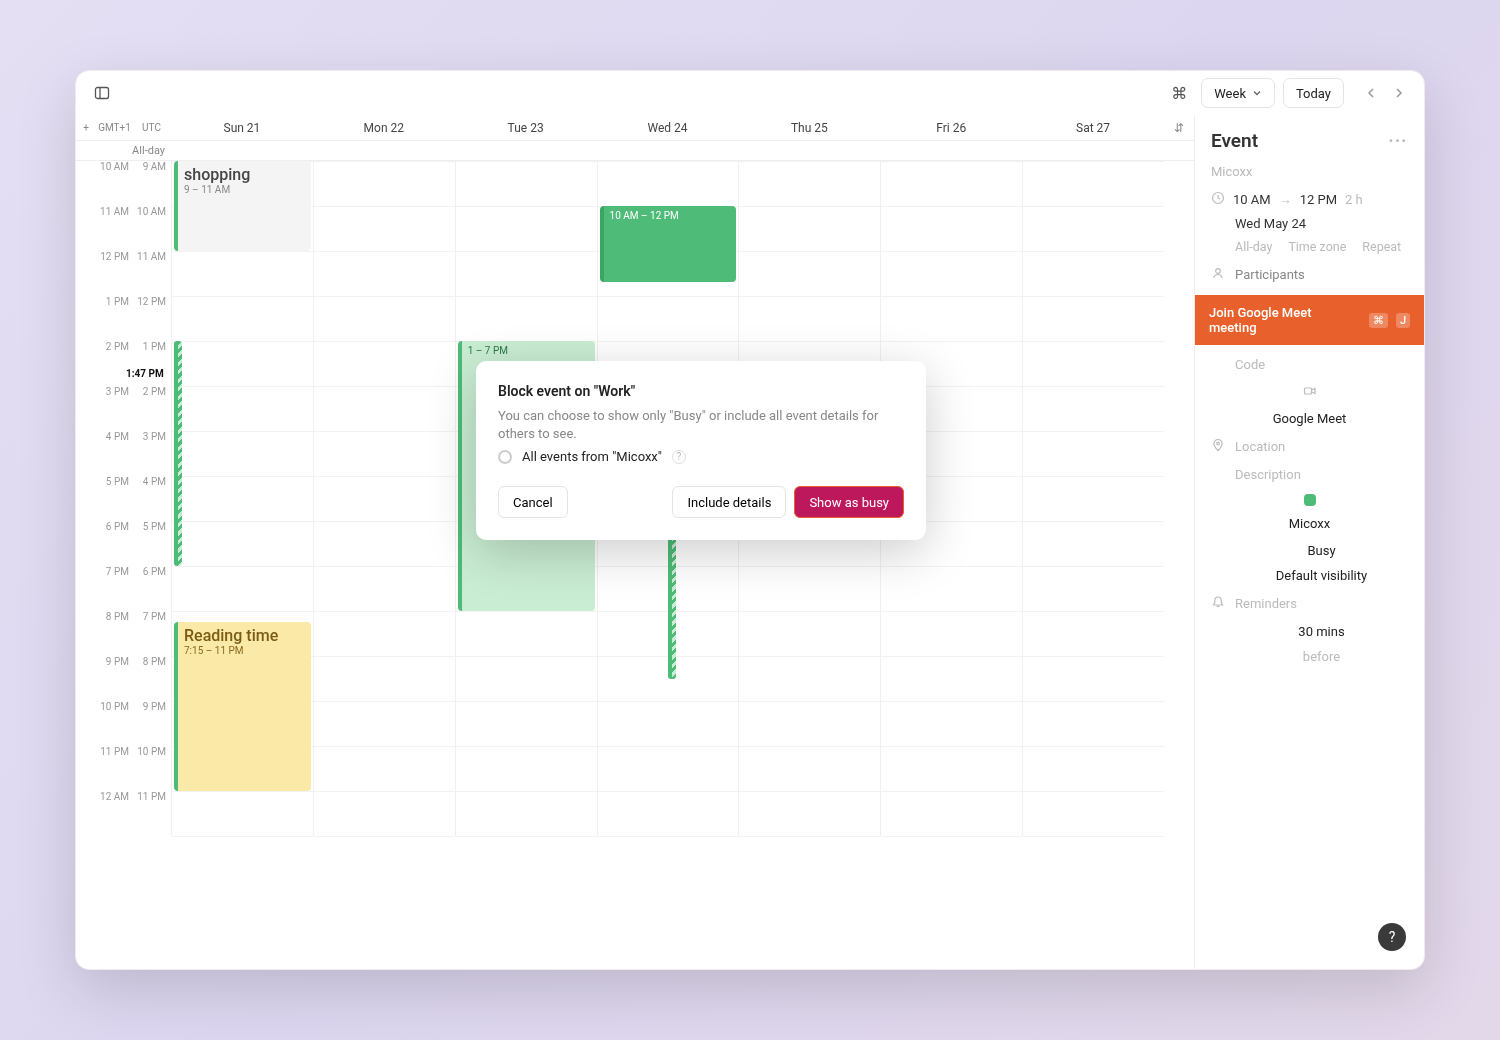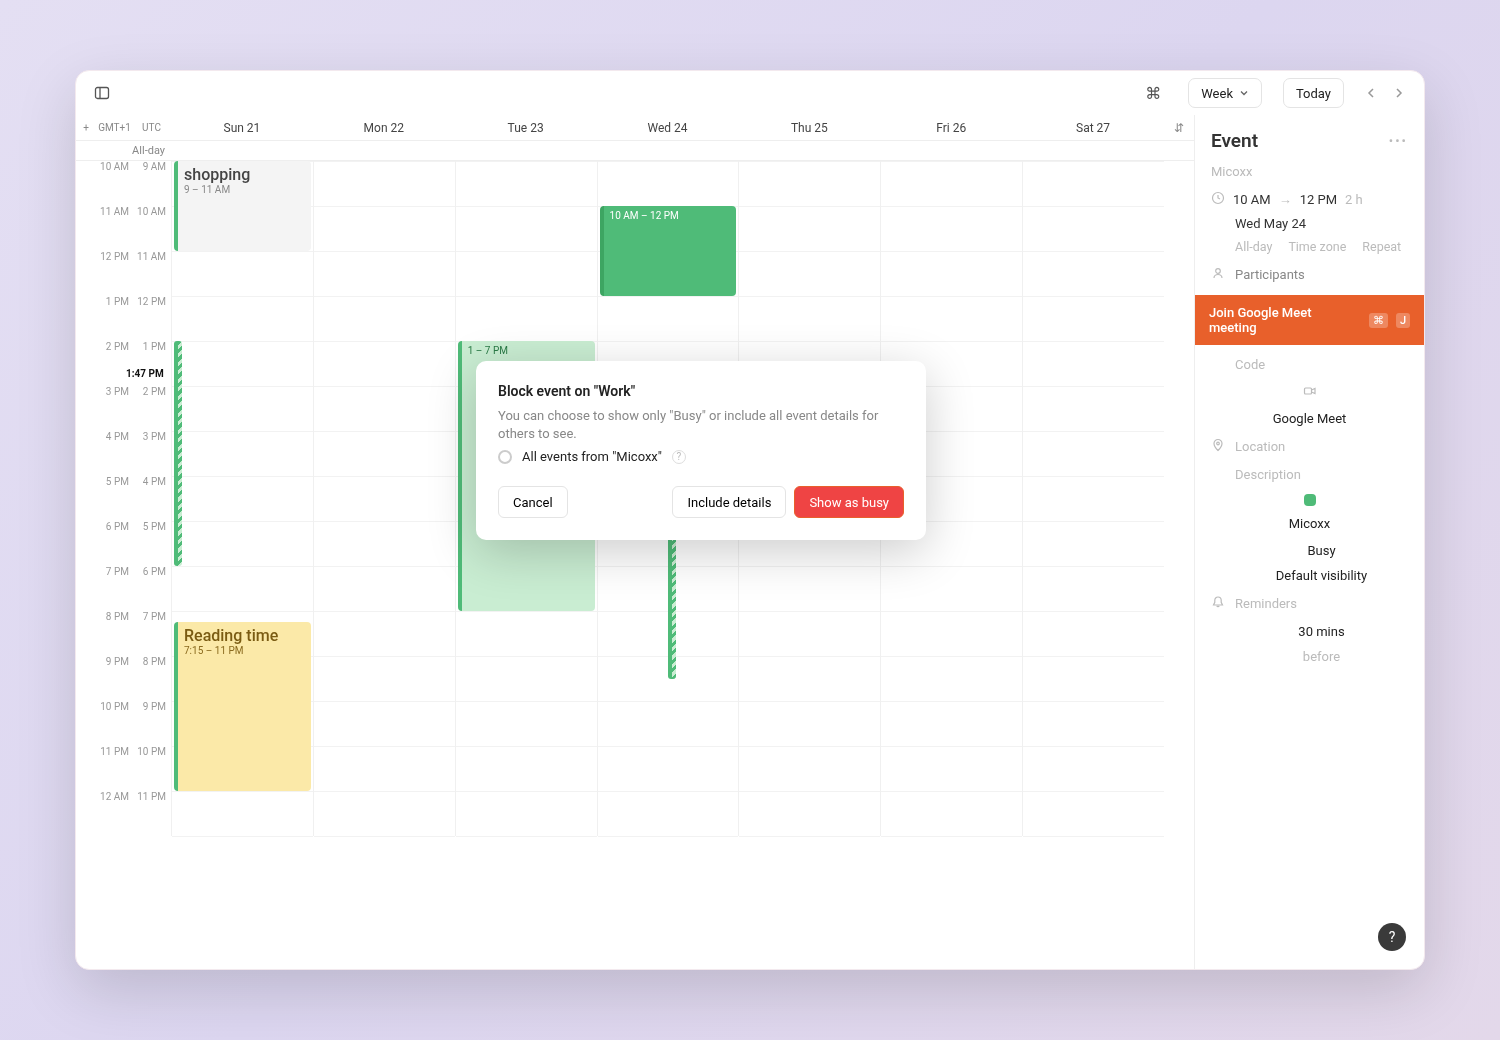--- a/index.html
+++ b/index.html
@@ -21,21 +21,21 @@
   }
   .toolbar-left { display:flex; align-items:center; gap:8px; }
   .toolbar-right { margin-left:auto; display:flex; align-items:center; gap:8px; }
   .icon-btn {
     width:28px; height:28px; display:flex; align-items:center; justify-content:center;
     border-radius:6px; color:#555; cursor:pointer;
   }
   .pill-btn {
     height:30px; padding:0 12px; display:flex; align-items:center; gap:6px;
     border:1px solid #e4e4e4; border-radius:7px; font-size:13px; color:#222;
-    background:#fff; cursor:pointer;margin-left:13px;
+    background:#fff; cursor:pointer;
   }
   .nav-arrows { display:flex; gap:2px; align-items:center; margin-left:6px; }
   .nav-arrow { width:26px;height:26px;display:flex;align-items:center;justify-content:center;color:#999;cursor:pointer; }
 
   
   .title-row {
     padding: 6px 20px 0 20px; display:flex; align-items:baseline; gap:10px;
   }
   .month { font-size:26px; font-weight:700; color:#1a1a1a; }
   .year { font-size:26px; font-weight:400; color:#1a1a1a; }
@@ -158,21 +158,21 @@
   .modal h3 { font-size:14px; font-weight:600; color:#222; margin-bottom:8px; }
   .modal p { font-size:13px; color:#888; line-height:1.4; }
   .radio-row { display:flex; align-items:center; gap:10px; font-size:13px; color:#222; padding:6px 0; cursor:pointer; }
   .radio { width:14px;height:14px;border-radius:50%;border:2px solid #ccc; display:inline-block; position:relative; }
   .radio.checked { border-color:#e8602b; }
   .radio.checked::after { content:""; position:absolute; inset:2px; background:#e8602b; border-radius:50%; }
   .help { color:#bbb; border:1px solid #ddd; border-radius:50%; width:14px;height:14px; font-size:10px; display:inline-flex; align-items:center; justify-content:center; }
   .modal-actions { display:flex; gap:8px; margin-top:16px; }
   .modal-actions .spacer { flex:1; }
   .btn { height:32px; padding:0 14px; border-radius:6px; border:1px solid #e4e4e4; background:#fff; font-size:13px; cursor:pointer; display:flex; align-items:center; }
-  .btn.primary { background:#ef4444; border-color:#e8602b; color:#fff; }
+  .btn.primary { background:#be185d; border-color:#e8602b; color:#fff; }
 
   
   .help-fab {
     position:absolute; right:18px; bottom:18px; width:28px;height:28px; border-radius:50%;
     background:#3a3a3a; color:#fff; display:flex;align-items:center;justify-content:center;
     font-size:14px; cursor:pointer;
   }
 </style>
 </head>
 <body>
@@ -356,21 +356,21 @@
               <div class="hline" style="top: 270px;"></div>
               <div class="hline" style="top: 315px;"></div>
               <div class="hline" style="top: 360px;"></div>
               <div class="hline" style="top: 405px;"></div>
               <div class="hline" style="top: 450px;"></div>
               <div class="hline" style="top: 495px;"></div>
               <div class="hline" style="top: 540px;"></div>
               <div class="hline" style="top: 585px;"></div>
               <div class="hline" style="top: 630px;"></div>
               <div class="hline" style="top: 675px;"></div>
-              <div class="event green-solid sel" style="top: 45px; height: 90px;">
+              <div class="event green-solid sel" style="top: 45px; height: 76px;">
                 <div class="event-time">10 AM – 12 PM</div>
               </div>
               <div class="stripe" style="top: 270px; height: 247.5px; left: 50%;"></div>
             </div>
           <div class="day-col" id="col-thu">
               <div class="hline" style="top: 0px;"></div>
               <div class="hline" style="top: 45px;"></div>
               <div class="hline" style="top: 90px;"></div>
               <div class="hline" style="top: 135px;"></div>
               <div class="hline" style="top: 180px;"></div>

